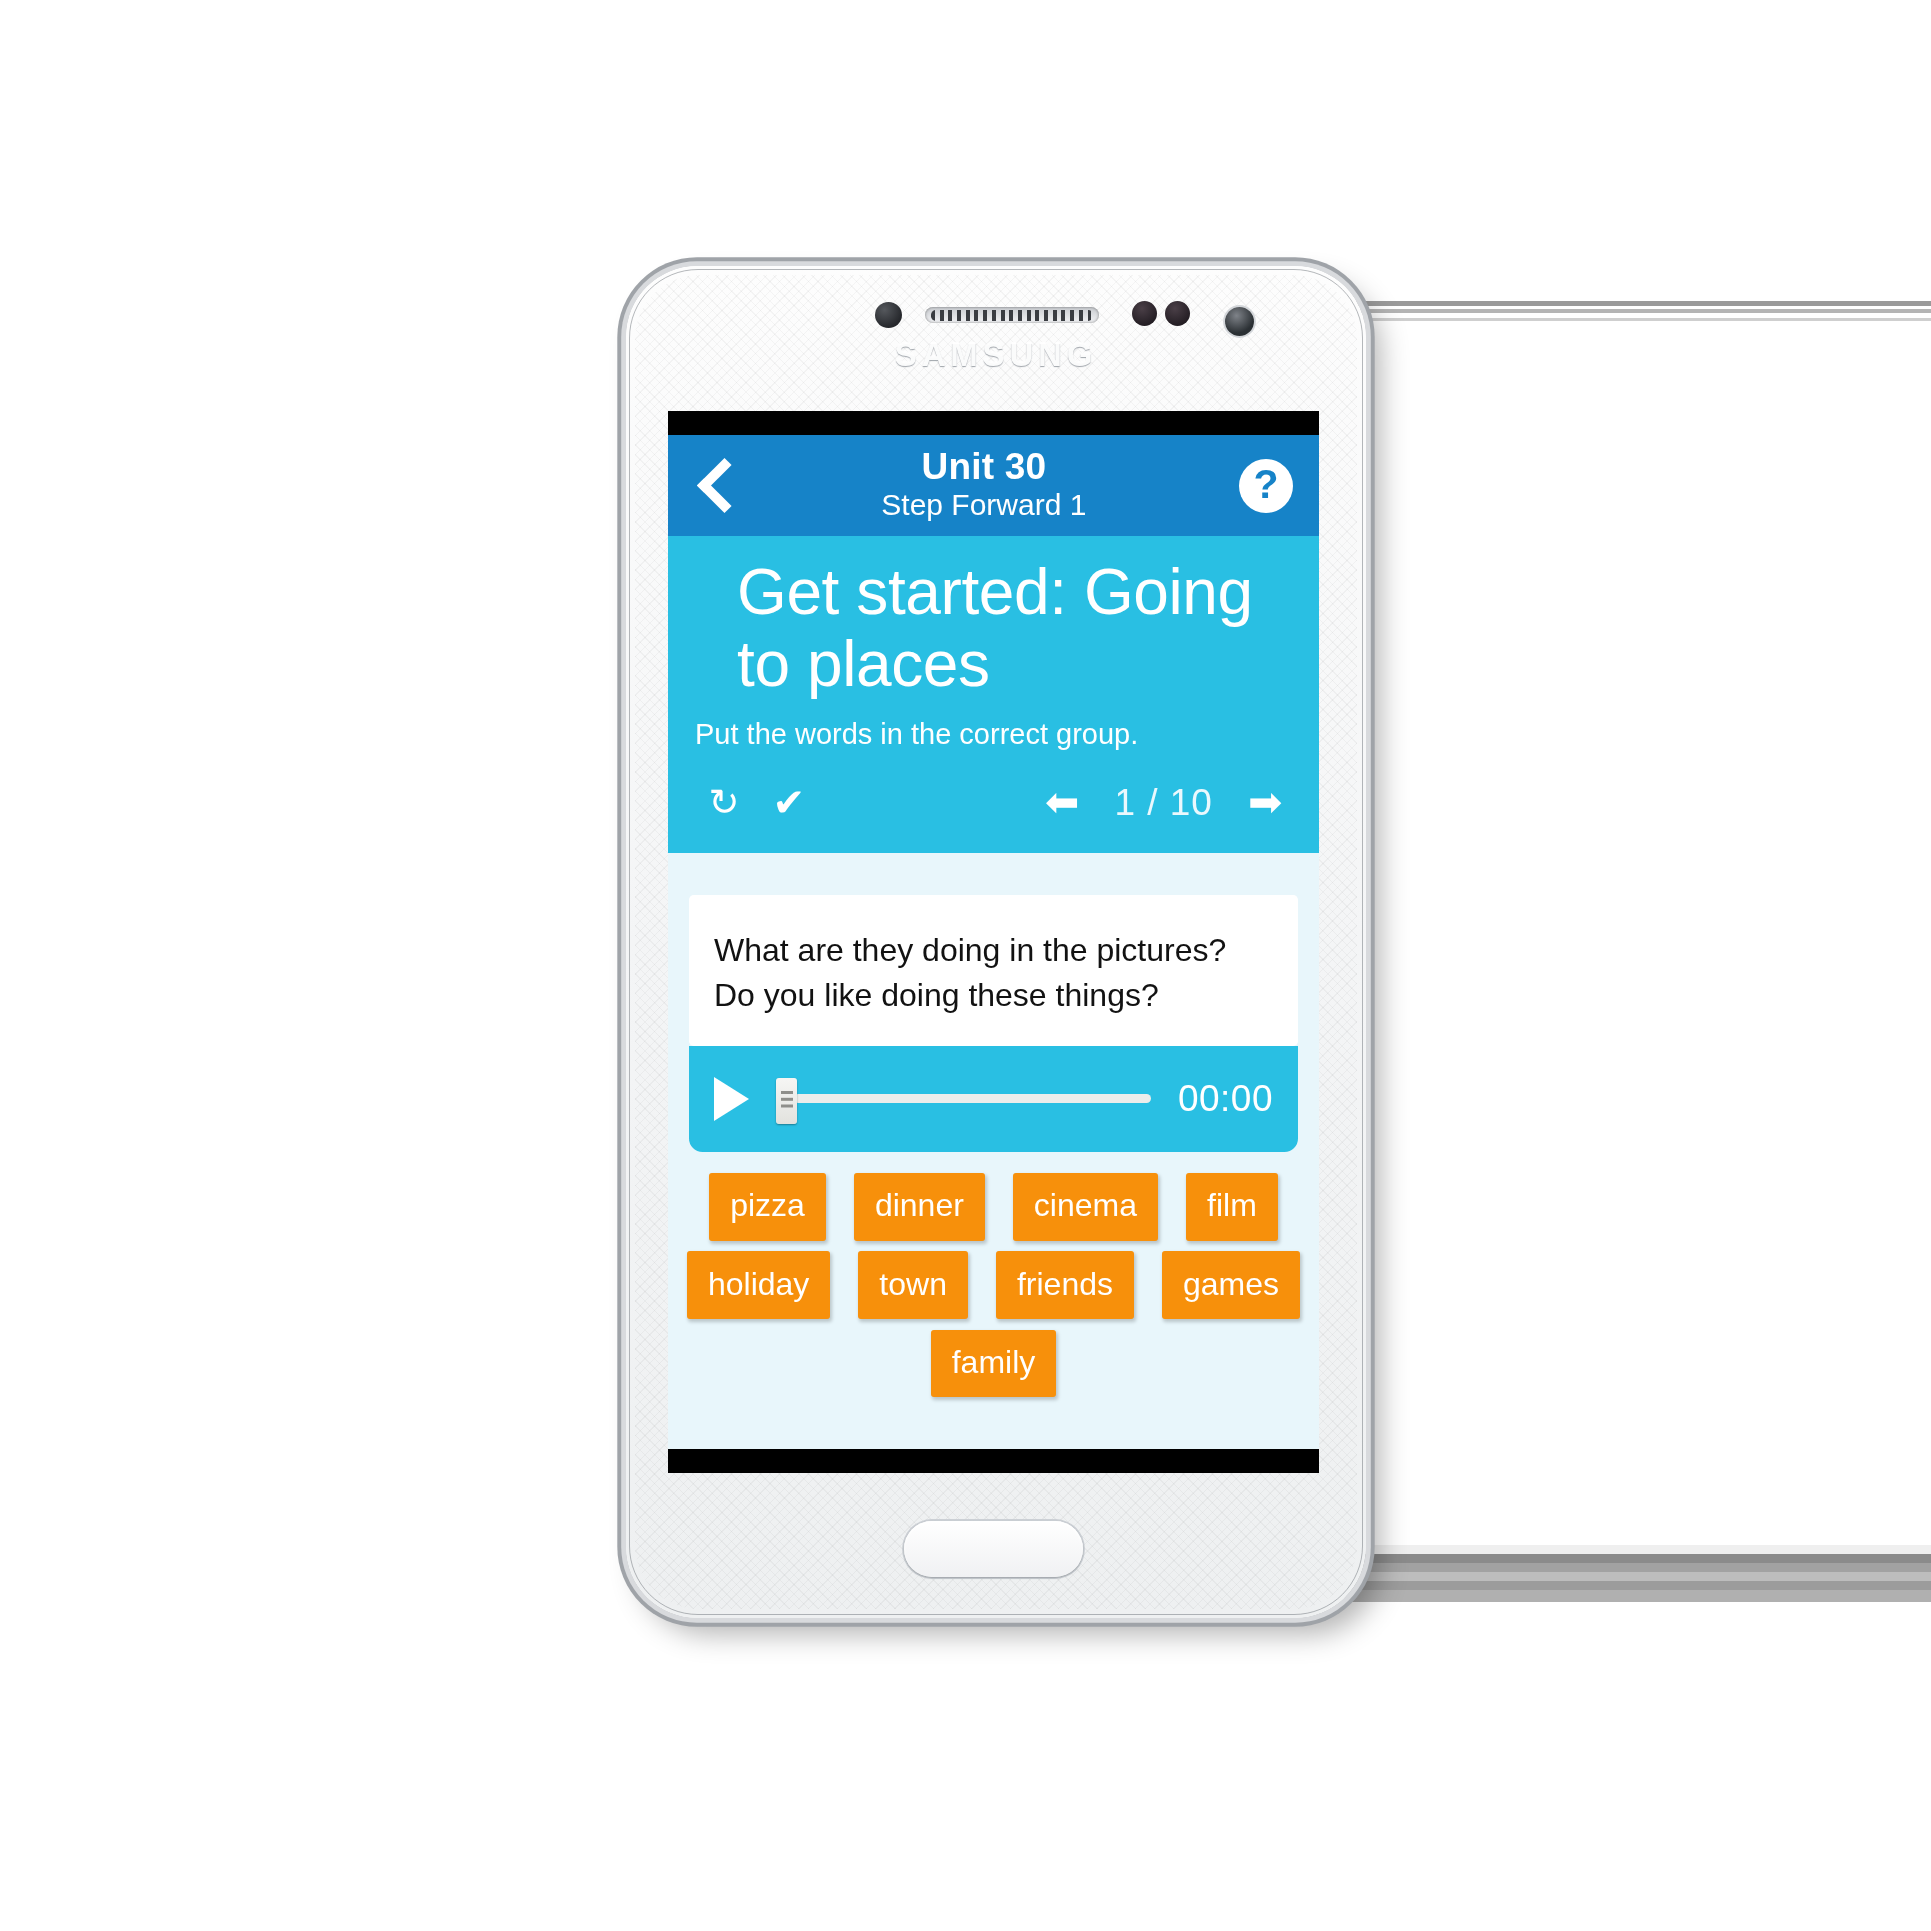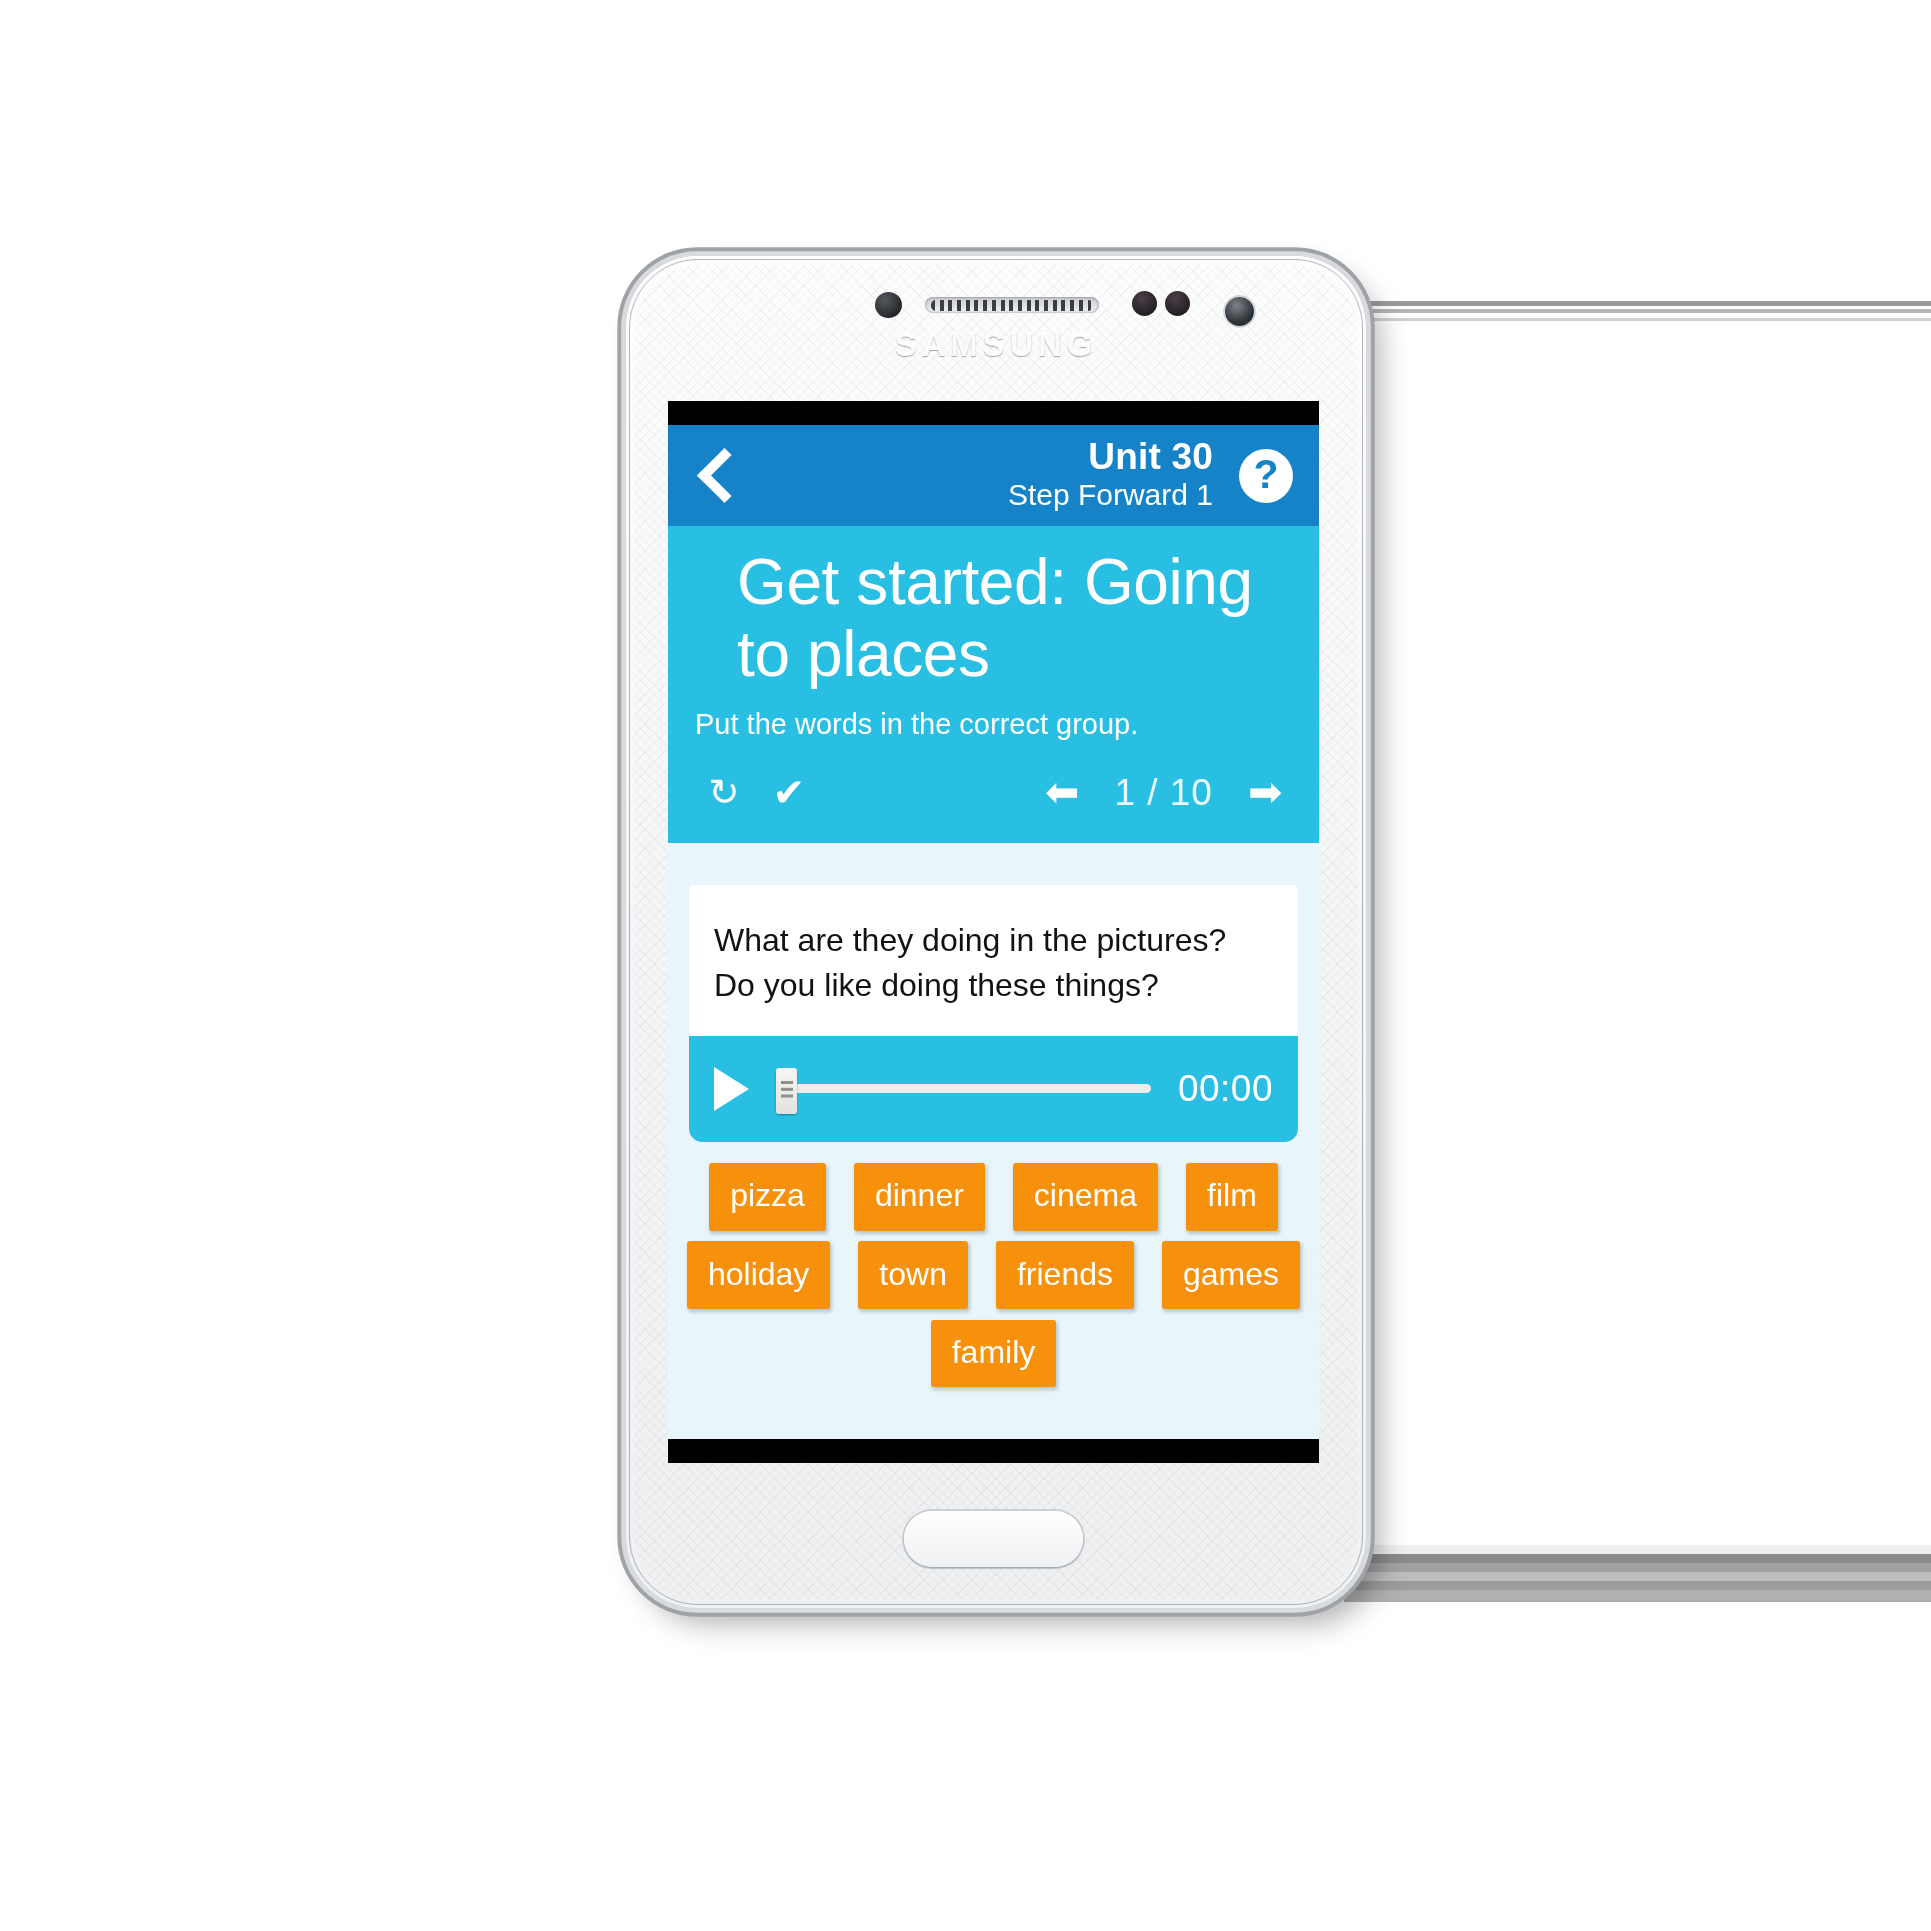--- a/index.html
+++ b/index.html
@@ -82,21 +82,21 @@
     position: absolute;
     left: 1344px; top: 1590px;
     width: 587px; height: 11.6px;
     background: #b0b0b0;
   }
 
   
   .phone {
     position: absolute;
     left: 626px;
-    top: 256px;
+    top: 266px;
     width: 740px;
     height: 1352px;
     border-radius: 71px;
     background:
       linear-gradient(180deg, #fdfdfd 0%, #f4f5f6 50%, #eef0f1 100%);
     box-shadow:
       0 0 0 4.8px #d8dadd,
       0 0 0 8.7px #9fa3a8,
       13.5px 15.4px 29px rgba(0,0,0,0.30);
   }
@@ -223,21 +223,21 @@
   }
   .chev {
     width: 29px; height: 29px;
     border-left: 10.6px solid #ffffff;
     border-bottom: 10.6px solid #ffffff;
     transform: rotate(45deg);
     margin-left: 7.7px;
   }
   .nav-title-wrap {
     flex: 1;
-    text-align: right;
+    text-align: center;
     margin-left: -19.3px;
   }
   .nav-title {
     color: #ffffff;
     font-size: 37px;
     font-weight: bold;
     line-height: 1.02;
     letter-spacing: 0.2px;
   }
   .nav-sub {

